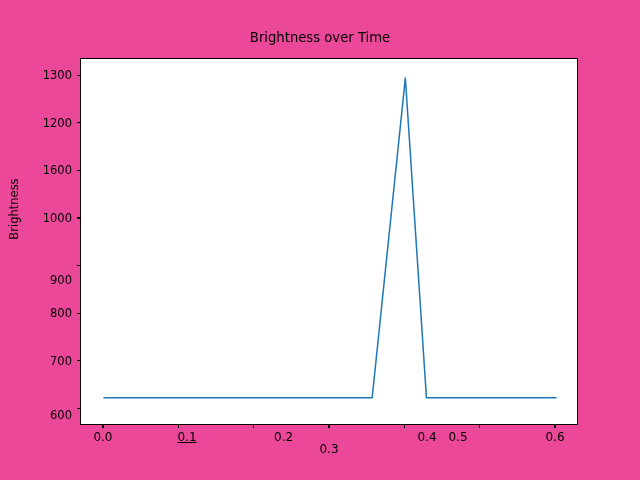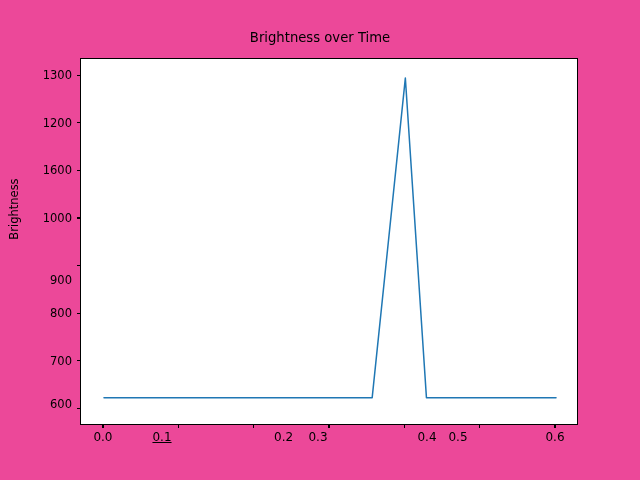--- a/index.html
+++ b/index.html
@@ -111,21 +111,21 @@
 </head>
 <body>
 
 <div id="figure">
 
   <div id="chart-title">Brightness over Time</div>
 
   <div id="ylabel">Brightness</div>
 
   <div id="ytick-labels">
-      <div class="ytick-label" style="top: 404px;">600</div>
+      <div class="ytick-label" style="top: 415px;">600</div>
       <div class="ytick-label" style="top: 360.936px;">700</div>
       <div class="ytick-label" style="top: 313.304px;">800</div>
       <div class="ytick-label" style="top: 265.673px; margin-top: 14px;">900</div>
       <div class="ytick-label" style="top: 218.042px;">1000</div>
       <div class="ytick-label" style="top: 170.41px;">1600</div>
       <div class="ytick-label" style="top: 122.779px;">1200</div>
       <div class="ytick-label" style="top: 75.1473px;">1300</div>
     </div>
   <div id="ytick-marks">
       <div class="ytick-mark" style="top: 408.017px;"></div>
@@ -133,23 +133,23 @@
       <div class="ytick-mark" style="top: 312.754px;"></div>
       <div class="ytick-mark" style="top: 265.123px;"></div>
       <div class="ytick-mark" style="top: 217.492px;"></div>
       <div class="ytick-mark" style="top: 169.86px;"></div>
       <div class="ytick-mark" style="top: 122.229px;"></div>
       <div class="ytick-mark" style="top: 74.5973px;"></div>
     </div>
 
   <div id="xtick-labels">
       <div class="xtick-label" style="left: 102.979px;">0.0</div>
-      <div class="xtick-label" style="left: 162px; text-decoration: underline;">0.1</div>
+      <div class="xtick-label" style="left: 187px; text-decoration: underline;">0.1</div>
       <div class="xtick-label" style="left: 253.66px; margin-left: 30px;">0.2</div>
-      <div class="xtick-label" style="left: 318px;">0.3</div>
+      <div class="xtick-label" style="left: 329px; margin-top: 12px;">0.3</div>
       <div class="xtick-label" style="left: 427px;">0.4</div>
       <div class="xtick-label" style="left: 458px;">0.5</div>
       <div class="xtick-label" style="left: 555.021px;">0.6</div>
     </div>
   <div id="xtick-marks">
       <div class="xtick-mark" style="left: 102.429px;"></div>
       <div class="xtick-mark" style="left: 177.769px;"></div>
       <div class="xtick-mark" style="left: 253.11px;"></div>
       <div class="xtick-mark" style="left: 328.45px;"></div>
       <div class="xtick-mark" style="left: 403.79px;"></div>

